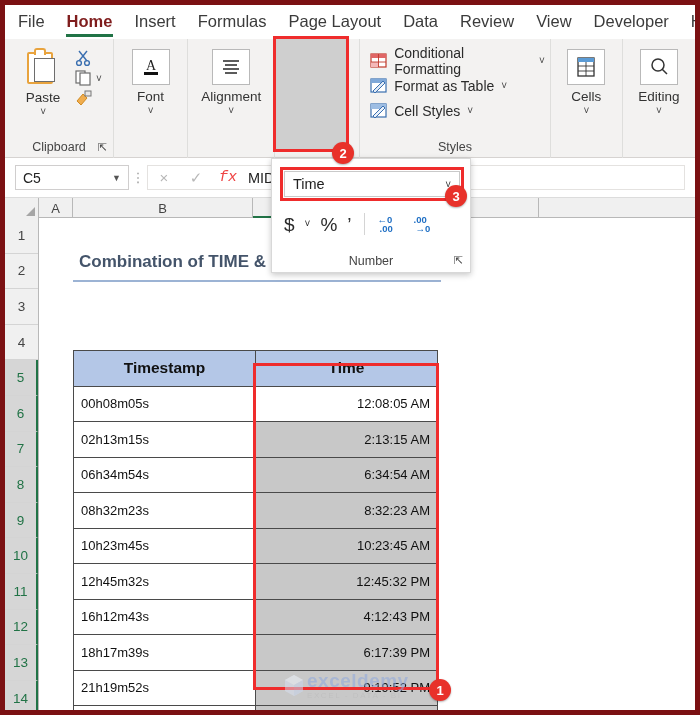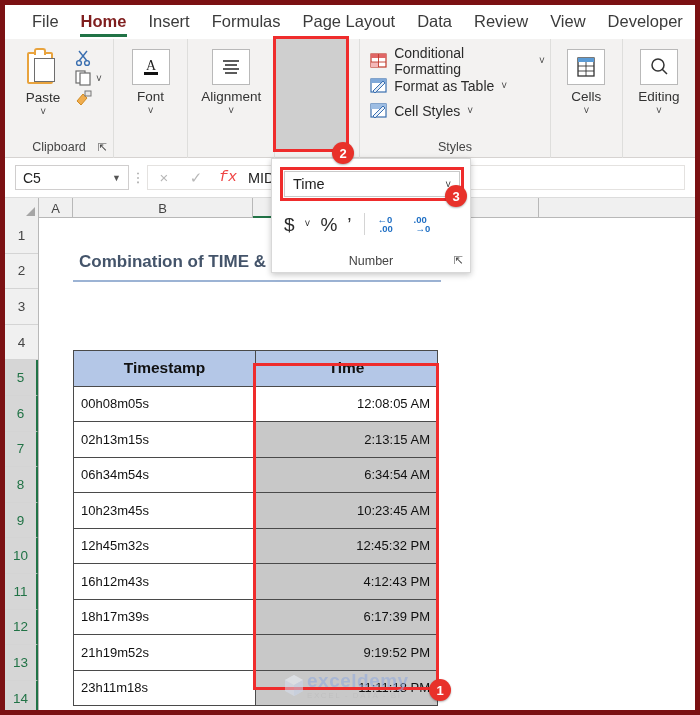--- a/index.html
+++ b/index.html
@@ -15,21 +15,21 @@
     border: 5px solid #7b1113;
     background: #ffffff;
     overflow: hidden;
   }
 
   
   .tabbar {
     position: absolute; left: 0; top: 0; right: 0; height: 34px;
     background: #ffffff;
     display: flex; align-items: center;
-    padding-left: 16px;
+    padding-left: 2px;
     gap: 0px;
   }
   .tab {
     position: relative;
     font-size: 16.5px;
     color: #3b3b3b;
     padding: 4px 11px 6px 11px;
     white-space: nowrap;
     line-height: 1;
   }
@@ -547,20 +547,24 @@
           </tr>
           <tr>
             <td class="ts">02h13m15s</td>
             <td class="tm">2:13:15 AM</td>
           </tr>
           <tr>
             <td class="ts">06h34m54s</td>
             <td class="tm">6:34:54 AM</td>
           </tr>
           <tr>
+            <td class="ts">08h32m23s</td>
+            <td class="tm">8:32:23 AM</td>
+          </tr>
+          <tr>
             <td class="ts">10h23m45s</td>
             <td class="tm">10:23:45 AM</td>
           </tr>
           <tr>
             <td class="ts">12h45m32s</td>
             <td class="tm">12:45:32 PM</td>
           </tr>
           <tr>
             <td class="ts">16h12m43s</td>
             <td class="tm">4:12:43 PM</td>

